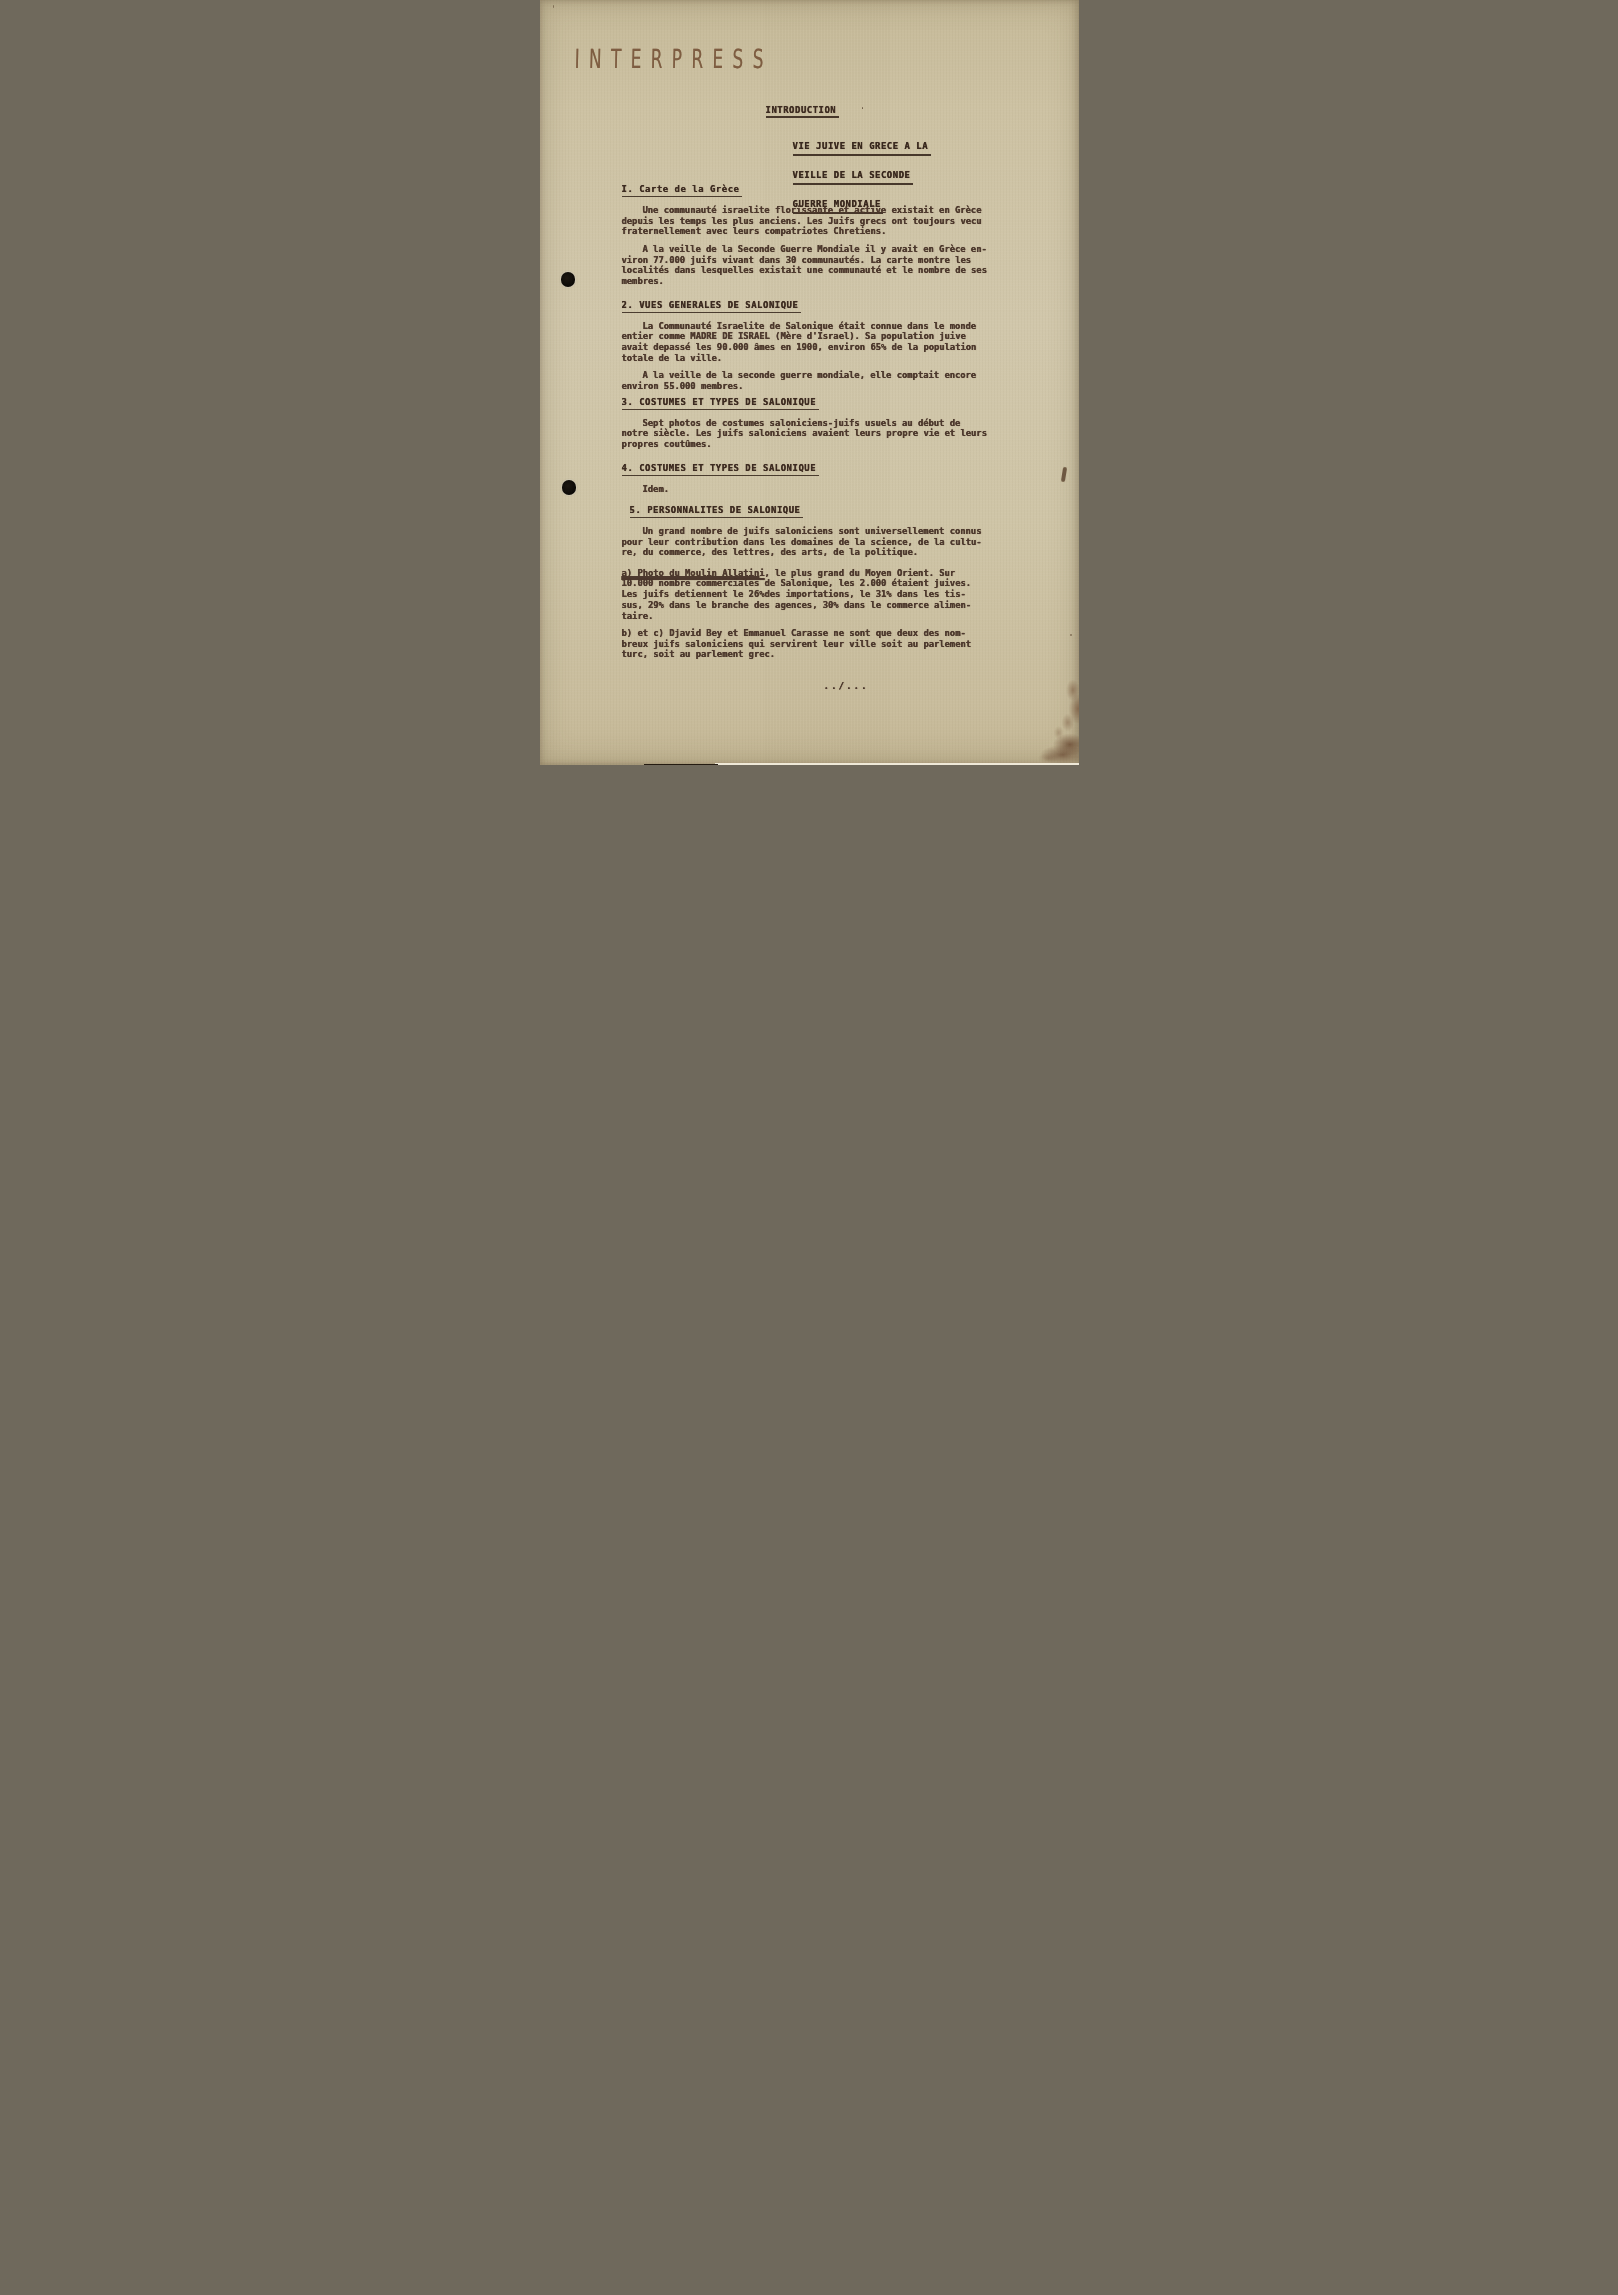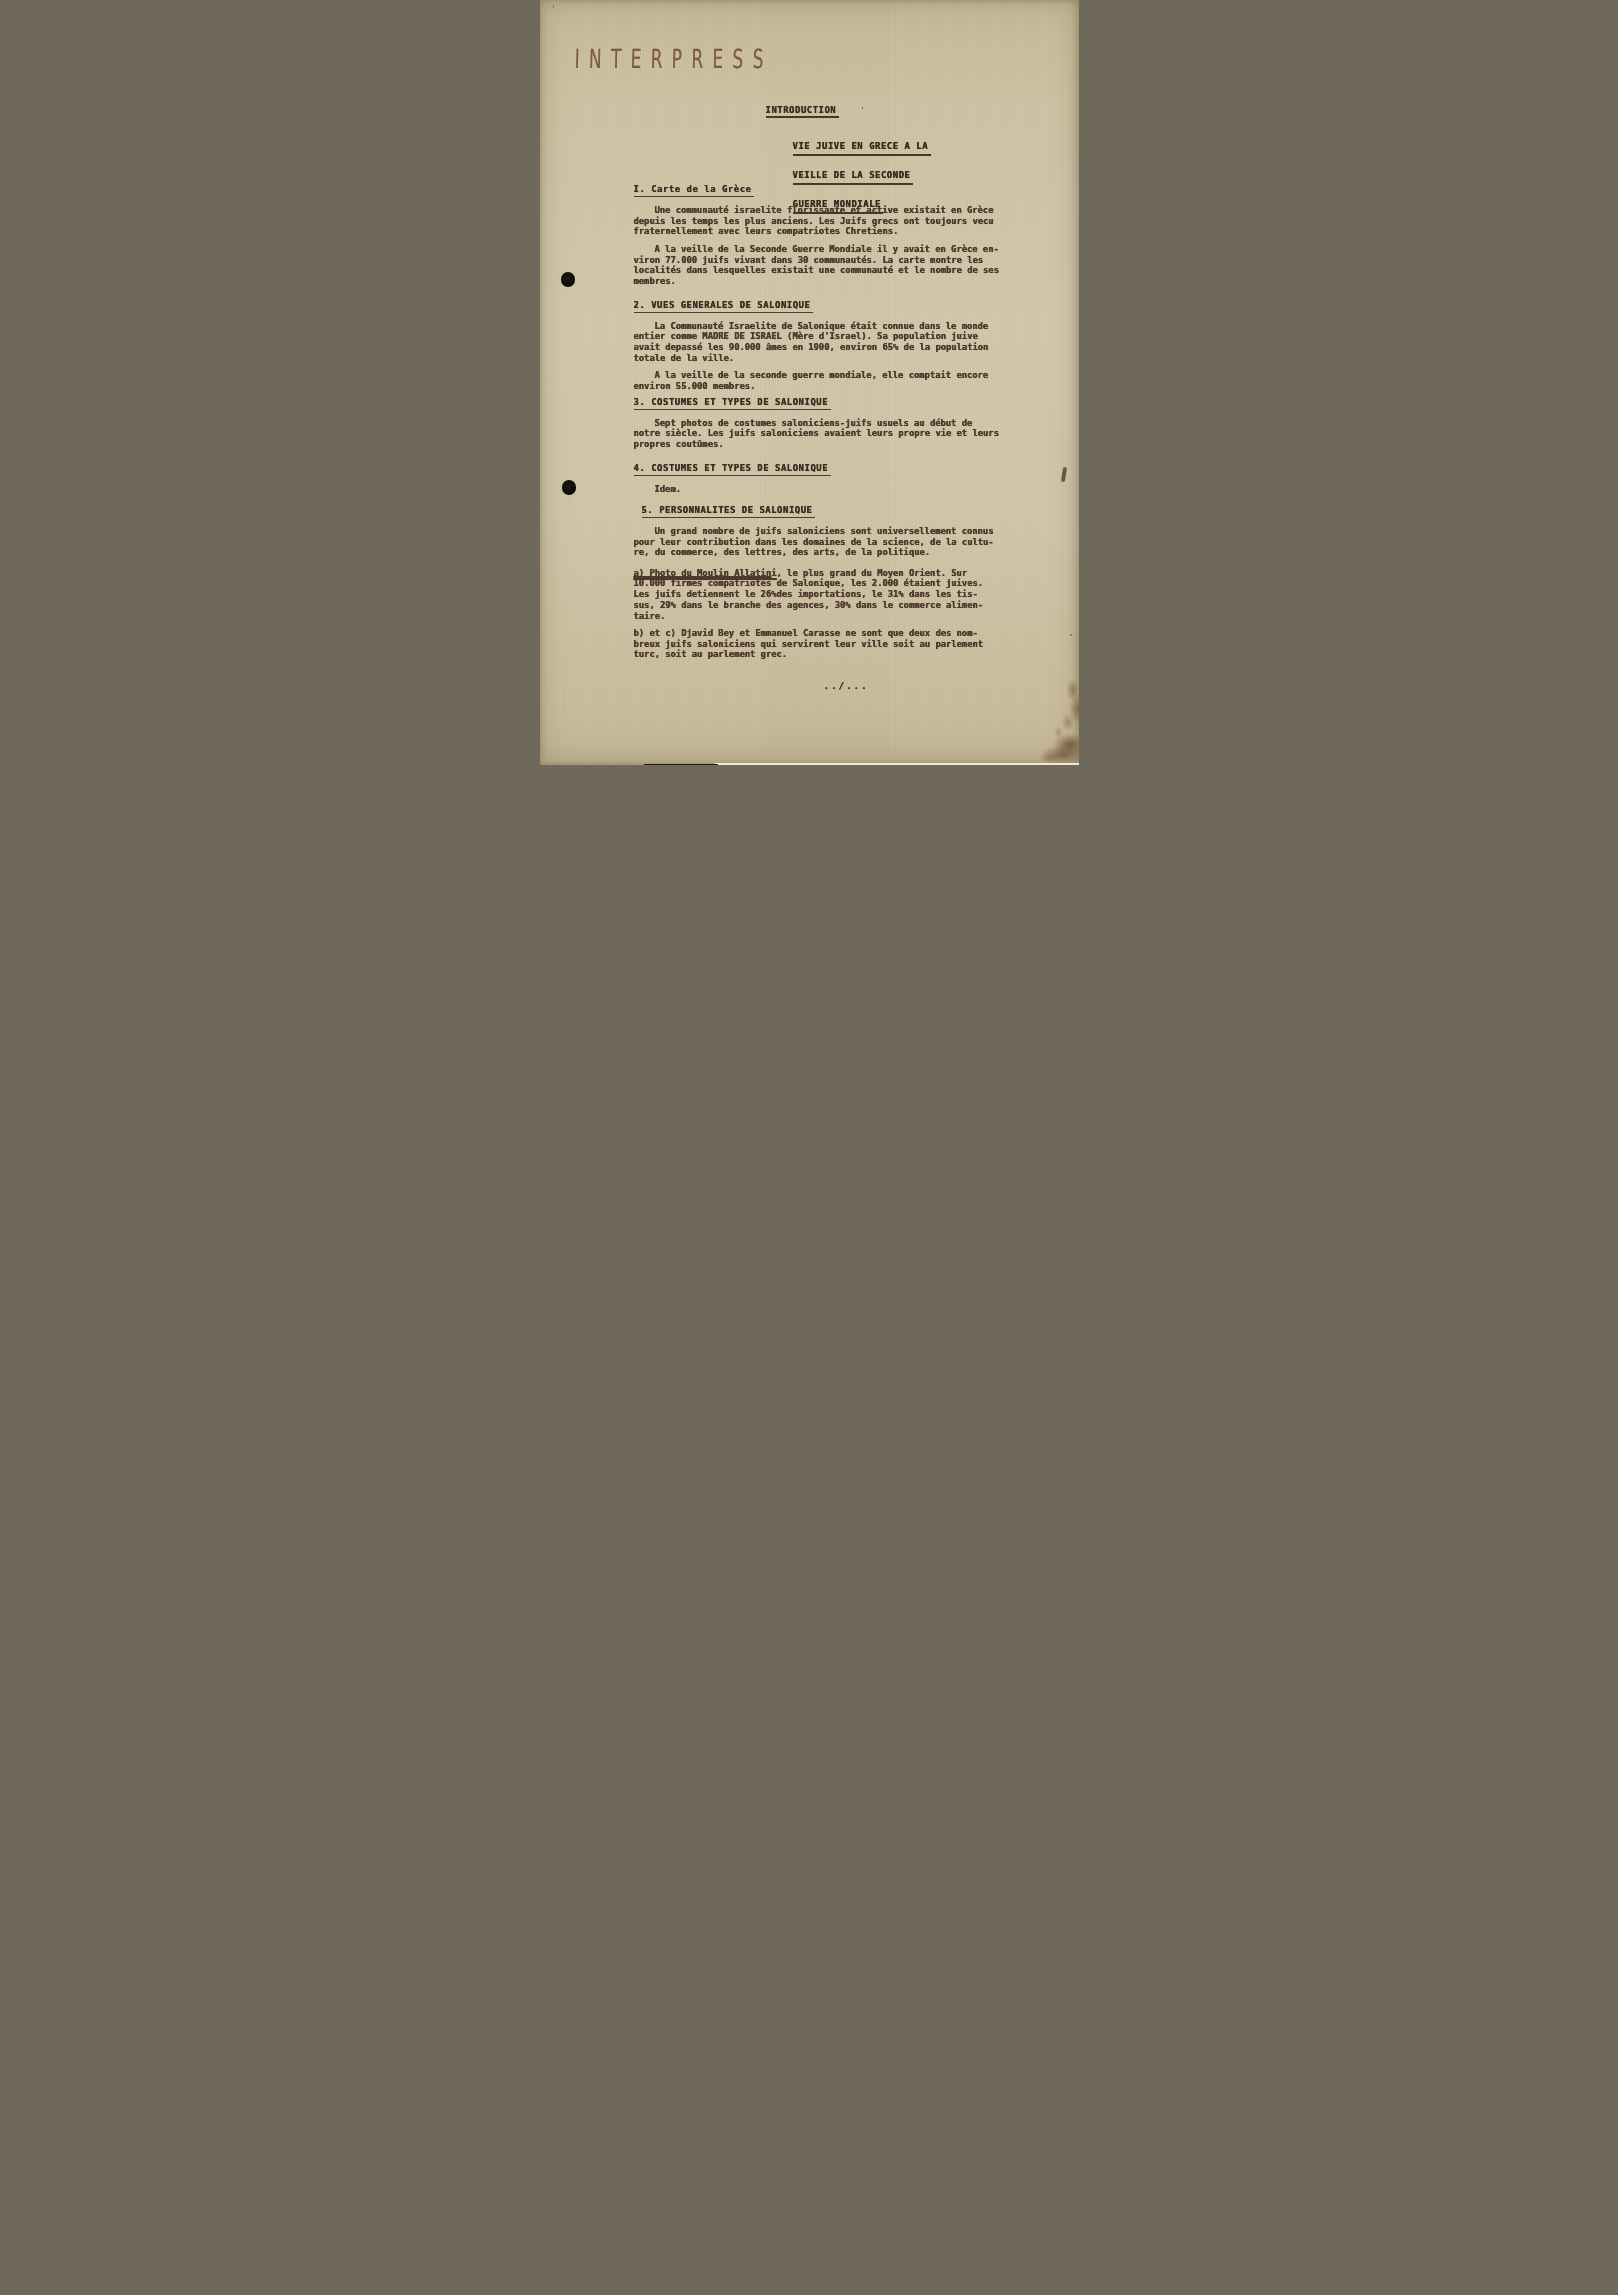--- a/index.html
+++ b/index.html
@@ -26,21 +26,21 @@
     color:rgba(122,88,60,.88);
     transform:scaleY(1.55) skewX(-2deg);transform-origin:left top;
     text-shadow:0 0 0.5px rgba(122,88,60,.6);
     white-space:nowrap;
   }
   .type{ text-shadow:0 0 0.5px rgba(70,48,34,.95), 0.5px 0.2px 0.8px rgba(70,48,34,.38); }
   .intro{position:absolute;left:226px;top:93px;font-size:8.8px;font-weight:bold;letter-spacing:0.6px;color:#3c2b21;}
   .subtitle{position:absolute;left:253px;top:127px;font-size:8.8px;font-weight:bold;letter-spacing:0.6px;color:#38281e;line-height:14px;}
   .u5{display:inline-block;border-bottom:2.4px solid rgba(52,36,26,.88);padding:0 2.4px 1px 0;margin-top:12px;}
   .u4{display:inline-block;border-bottom:1.9px solid rgba(52,36,26,.85);padding:0 2.9px 1.5px 0;}
-  .content{position:absolute;left:94px;top:184px;width:397px;font-size:8.8px;font-weight:bold;line-height:10.7px;}
+  .content{position:absolute;left:82px;top:184px;width:397px;font-size:8.8px;font-weight:bold;line-height:10.7px;}
   .h{margin:0;color:#3c2b21;letter-spacing:0.6px;}
   .para{margin:7.8px 0 0 0;white-space:pre-line;text-indent:21px;}
   .para.item{text-indent:0;}
   .mt14{margin-top:6.8px;} .mt8{margin-top:5px;} .mt20{margin-top:9.7px;}
   .mt22{margin-top:10.7px;margin-left:8px;} .mt26{margin-top:12.7px;} .mt30{margin-top:13px;}
   .ul-inline{text-decoration:underline;text-decoration-thickness:1.5px;text-underline-offset:1.9px;}
   .ol-strike{text-decoration:overline;text-decoration-thickness:1.9px;}
   .footer-mark{position:absolute;left:284px;top:680px;font-size:9.3px;font-weight:bold;letter-spacing:1.9px;}
   .hole{position:absolute;width:14.6px;height:14.6px;border-radius:50%;
     background:radial-gradient(circle at 42% 40%,#1d1812,#0b0907 72%);
@@ -109,21 +109,21 @@
 
     <div class="h mt26"><span class="u4">4. COSTUMES ET TYPES DE SALONIQUE</span></div>
     <p class="para">Idem.</p>
 
     <div class="h mt22"><span class="u4">5. PERSONNALITES DE SALONIQUE</span></div>
     <p class="para">Un grand nombre de juifs saloniciens sont universellement connus
 pour leur contribution dans les domaines de la science, de la cultu-
 re, du commerce, des lettres, des arts, de la politique.</p>
 
     <p class="para item mt20"><span class="ul-inline">a) Photo du Moulin Allatini</span><span>, le plus grand du Moyen Orient. Sur
-</span><span class="ol-strike">10.000 firmes compatriotes</span><span> de Salonique, les 2.000 étaient juives.
+</span><span class="ol-strike">10.000 nombre commerciales</span><span> de Salonique, les 2.000 étaient juives.
 Les juifs detiennent le 26%des importations, le 31% dans les tis-
 sus, 29% dans le branche des agences, 30% dans le commerce alimen-
 taire.</span></p>
 
     <p class="para item mt14">b) et c) Djavid Bey et Emmanuel Carasse ne sont que deux des nom-
 breux juifs saloniciens qui servirent leur ville soit au parlement
 turc, soit au parlement grec.</p>
   </div>
 
   <div class="footer-mark type">../...</div>

